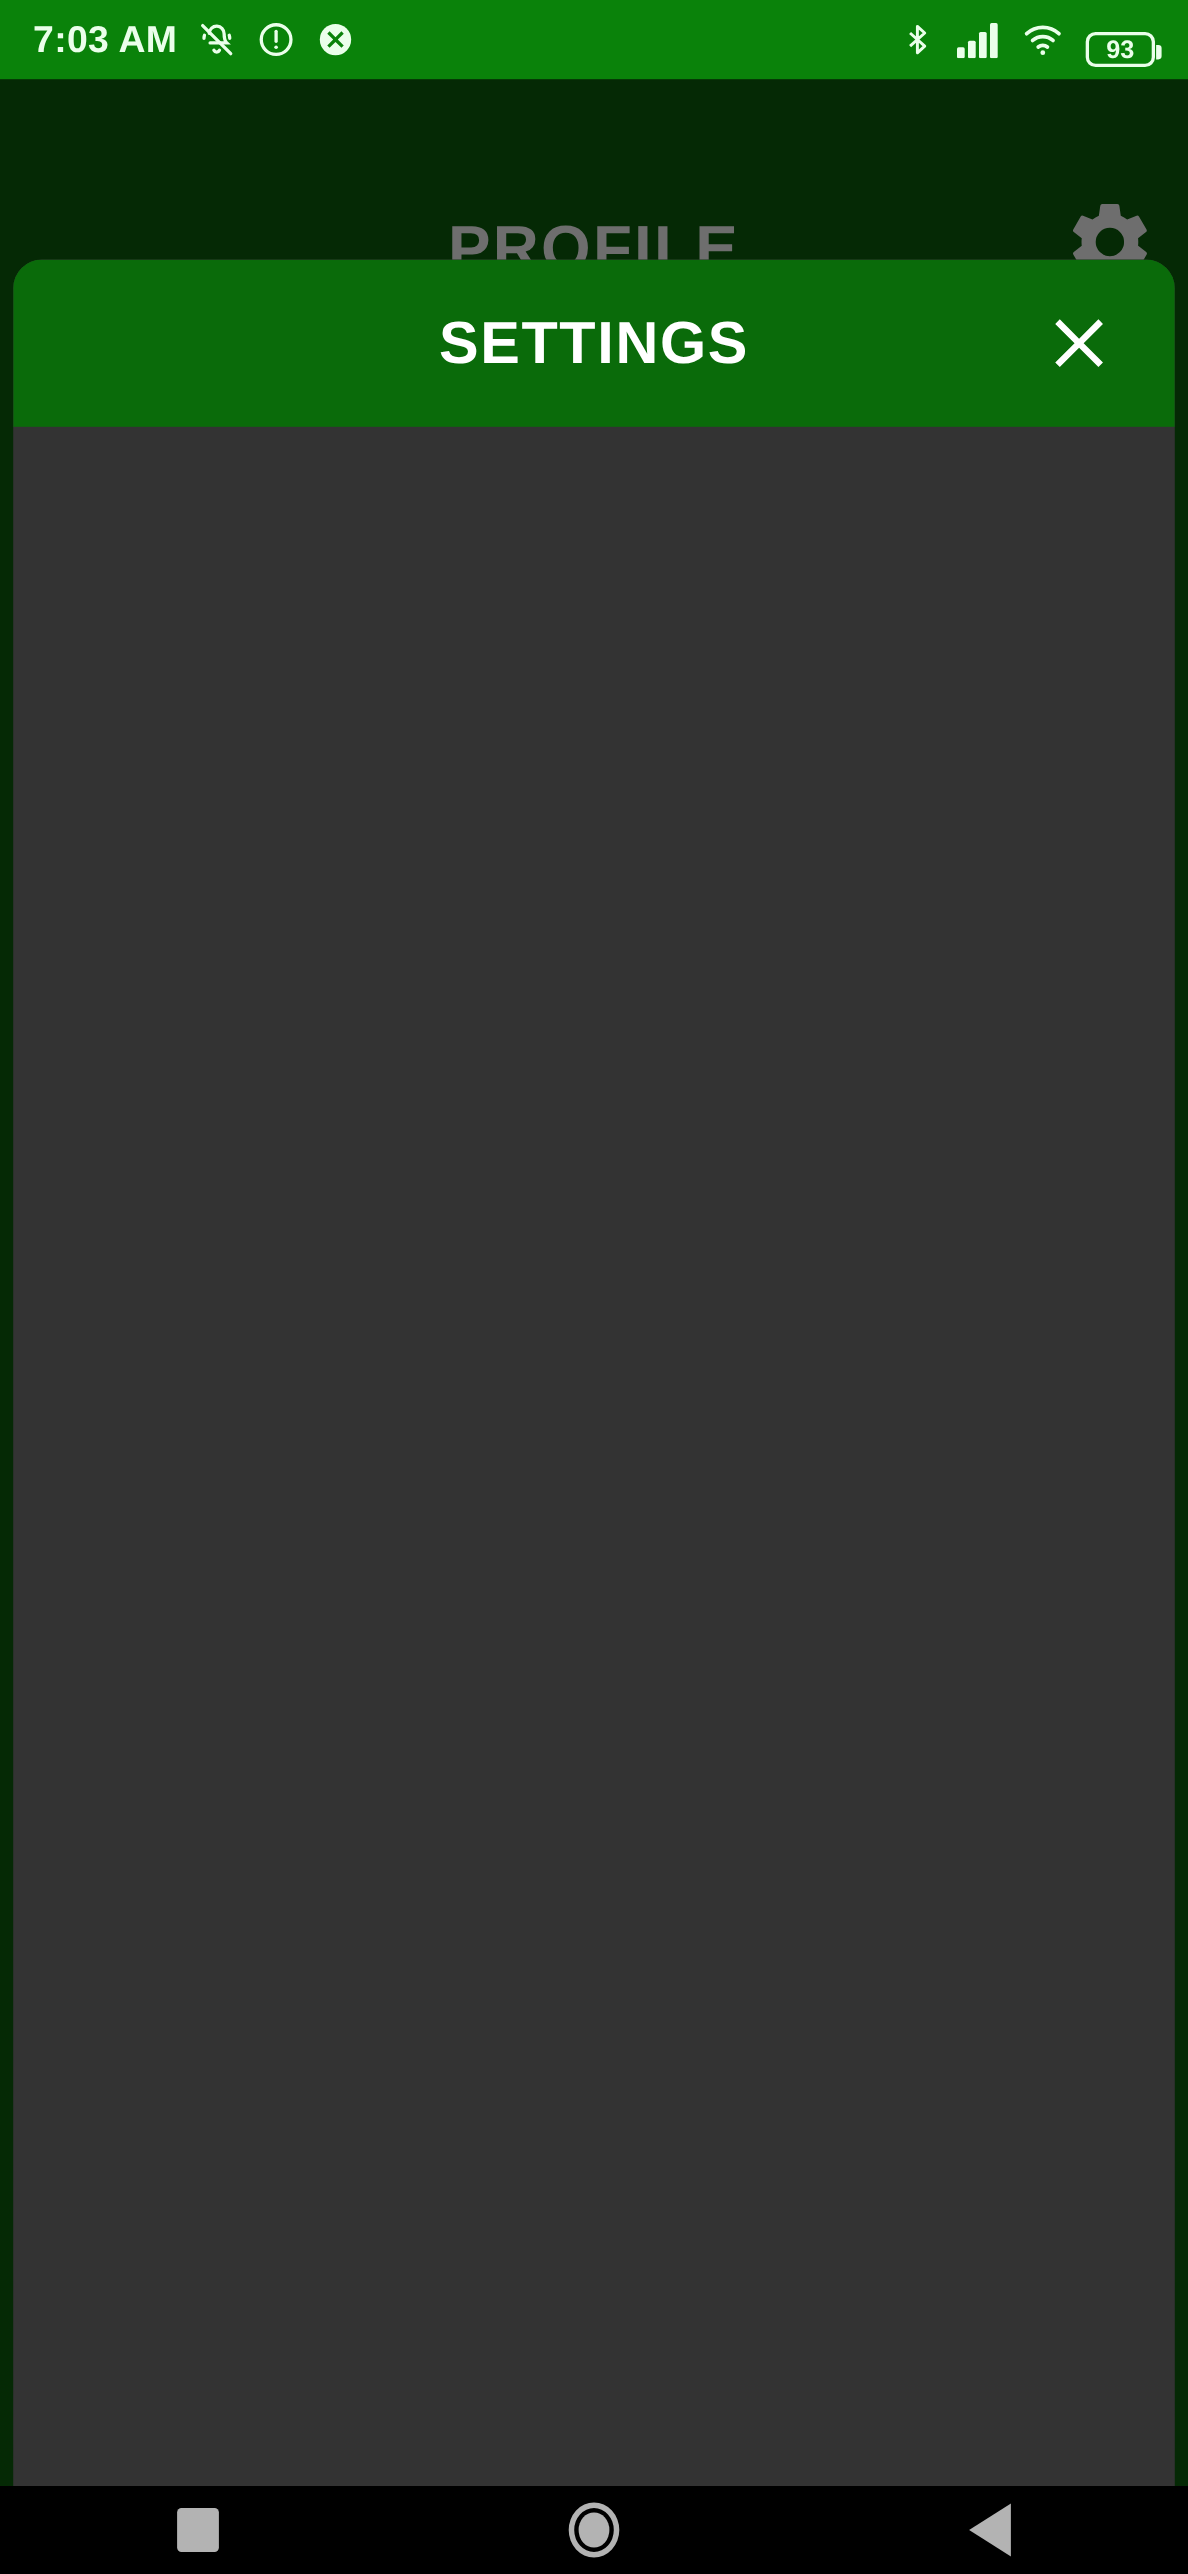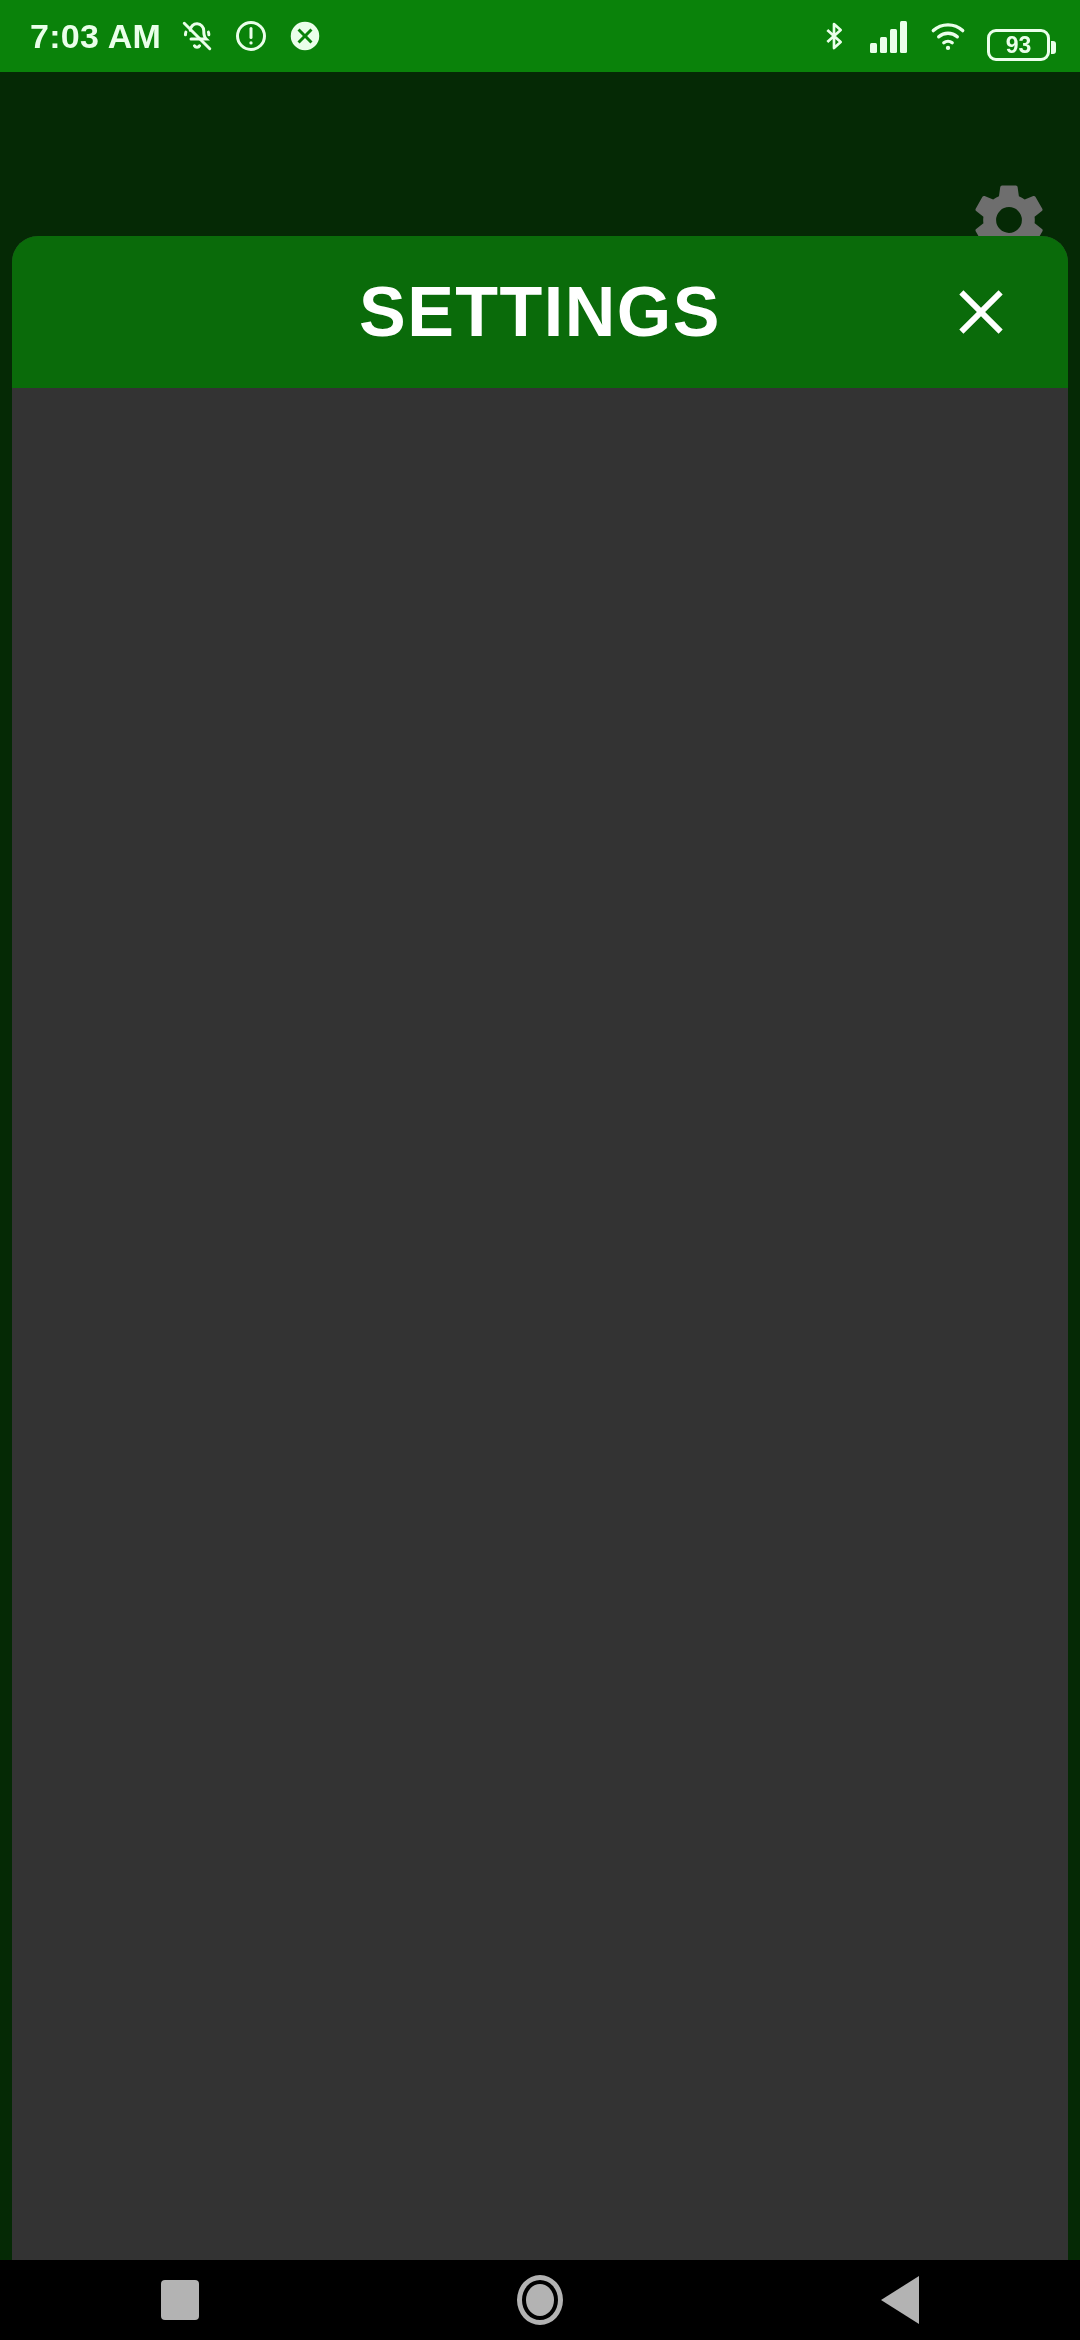--- a/index.html
+++ b/index.html
@@ -73,21 +73,21 @@
     overflow:hidden;
     z-index:20;
   }
   #modal-header {
     position:relative;
     width:100%; height:152px;
     background:#0A6B0A;
     display:flex; align-items:center; justify-content:center;
   }
   #modal-title {
-    color:#FFFFFF; font-size:70px; font-weight:700; letter-spacing:1.5px;
+    color:#FFFFFF; font-size:54px; font-weight:700; letter-spacing:1.5px;
   }
   #modal-close {
     position:absolute; right:56px; top:50%; transform:translateY(-50%);
     width:62px; height:62px;
     display:flex; align-items:center; justify-content:center;
     cursor:pointer;
   }
 
   
   #card {
@@ -201,20 +201,21 @@
     border-bottom:24px solid transparent;
     border-right:38px solid #B3B3B3;
   }
 </style>
 </head>
 <body>
 
 <div id="screen">
 
   <div id="bg-screen">
+    <div id="bg-title">PROFILE</div>
     <div id="bg-gear">
       <svg width="86" height="86" viewBox="0 0 24 24" fill="#6E6E6E">
         <path d="M19.14 12.94a7.07 7.07 0 0 0 .06-.94 7.07 7.07 0 0 0-.06-.94l2.03-1.58a.5.5 0 0 0 .12-.62l-1.92-3.32a.5.5 0 0 0-.6-.22l-2.39.96a7.03 7.03 0 0 0-1.62-.94l-.36-2.54a.5.5 0 0 0-.5-.42h-3.84a.5.5 0 0 0-.5.42l-.36 2.54c-.59.24-1.13.56-1.62.94l-2.39-.96a.5.5 0 0 0-.6.22L2.71 8.86a.5.5 0 0 0 .12.62l2.03 1.58a7.07 7.07 0 0 0 0 1.88l-2.03 1.58a.5.5 0 0 0-.12.62l1.92 3.32c.13.22.39.3.6.22l2.39-.96c.49.38 1.03.7 1.62.94l.36 2.54a.5.5 0 0 0 .5.42h3.84a.5.5 0 0 0 .5-.42l.36-2.54c.59-.24 1.13-.56 1.62-.94l2.39.96c.22.08.47 0 .6-.22l1.92-3.32a.5.5 0 0 0-.12-.62l-2.03-1.58zM12 15.6A3.6 3.6 0 1 1 12 8.4a3.6 3.6 0 0 1 0 7.2z"></path>
       </svg>
     </div>
   </div>
 
   <div id="modal">
     <div id="modal-header">
       <div id="modal-title">SETTINGS</div>

